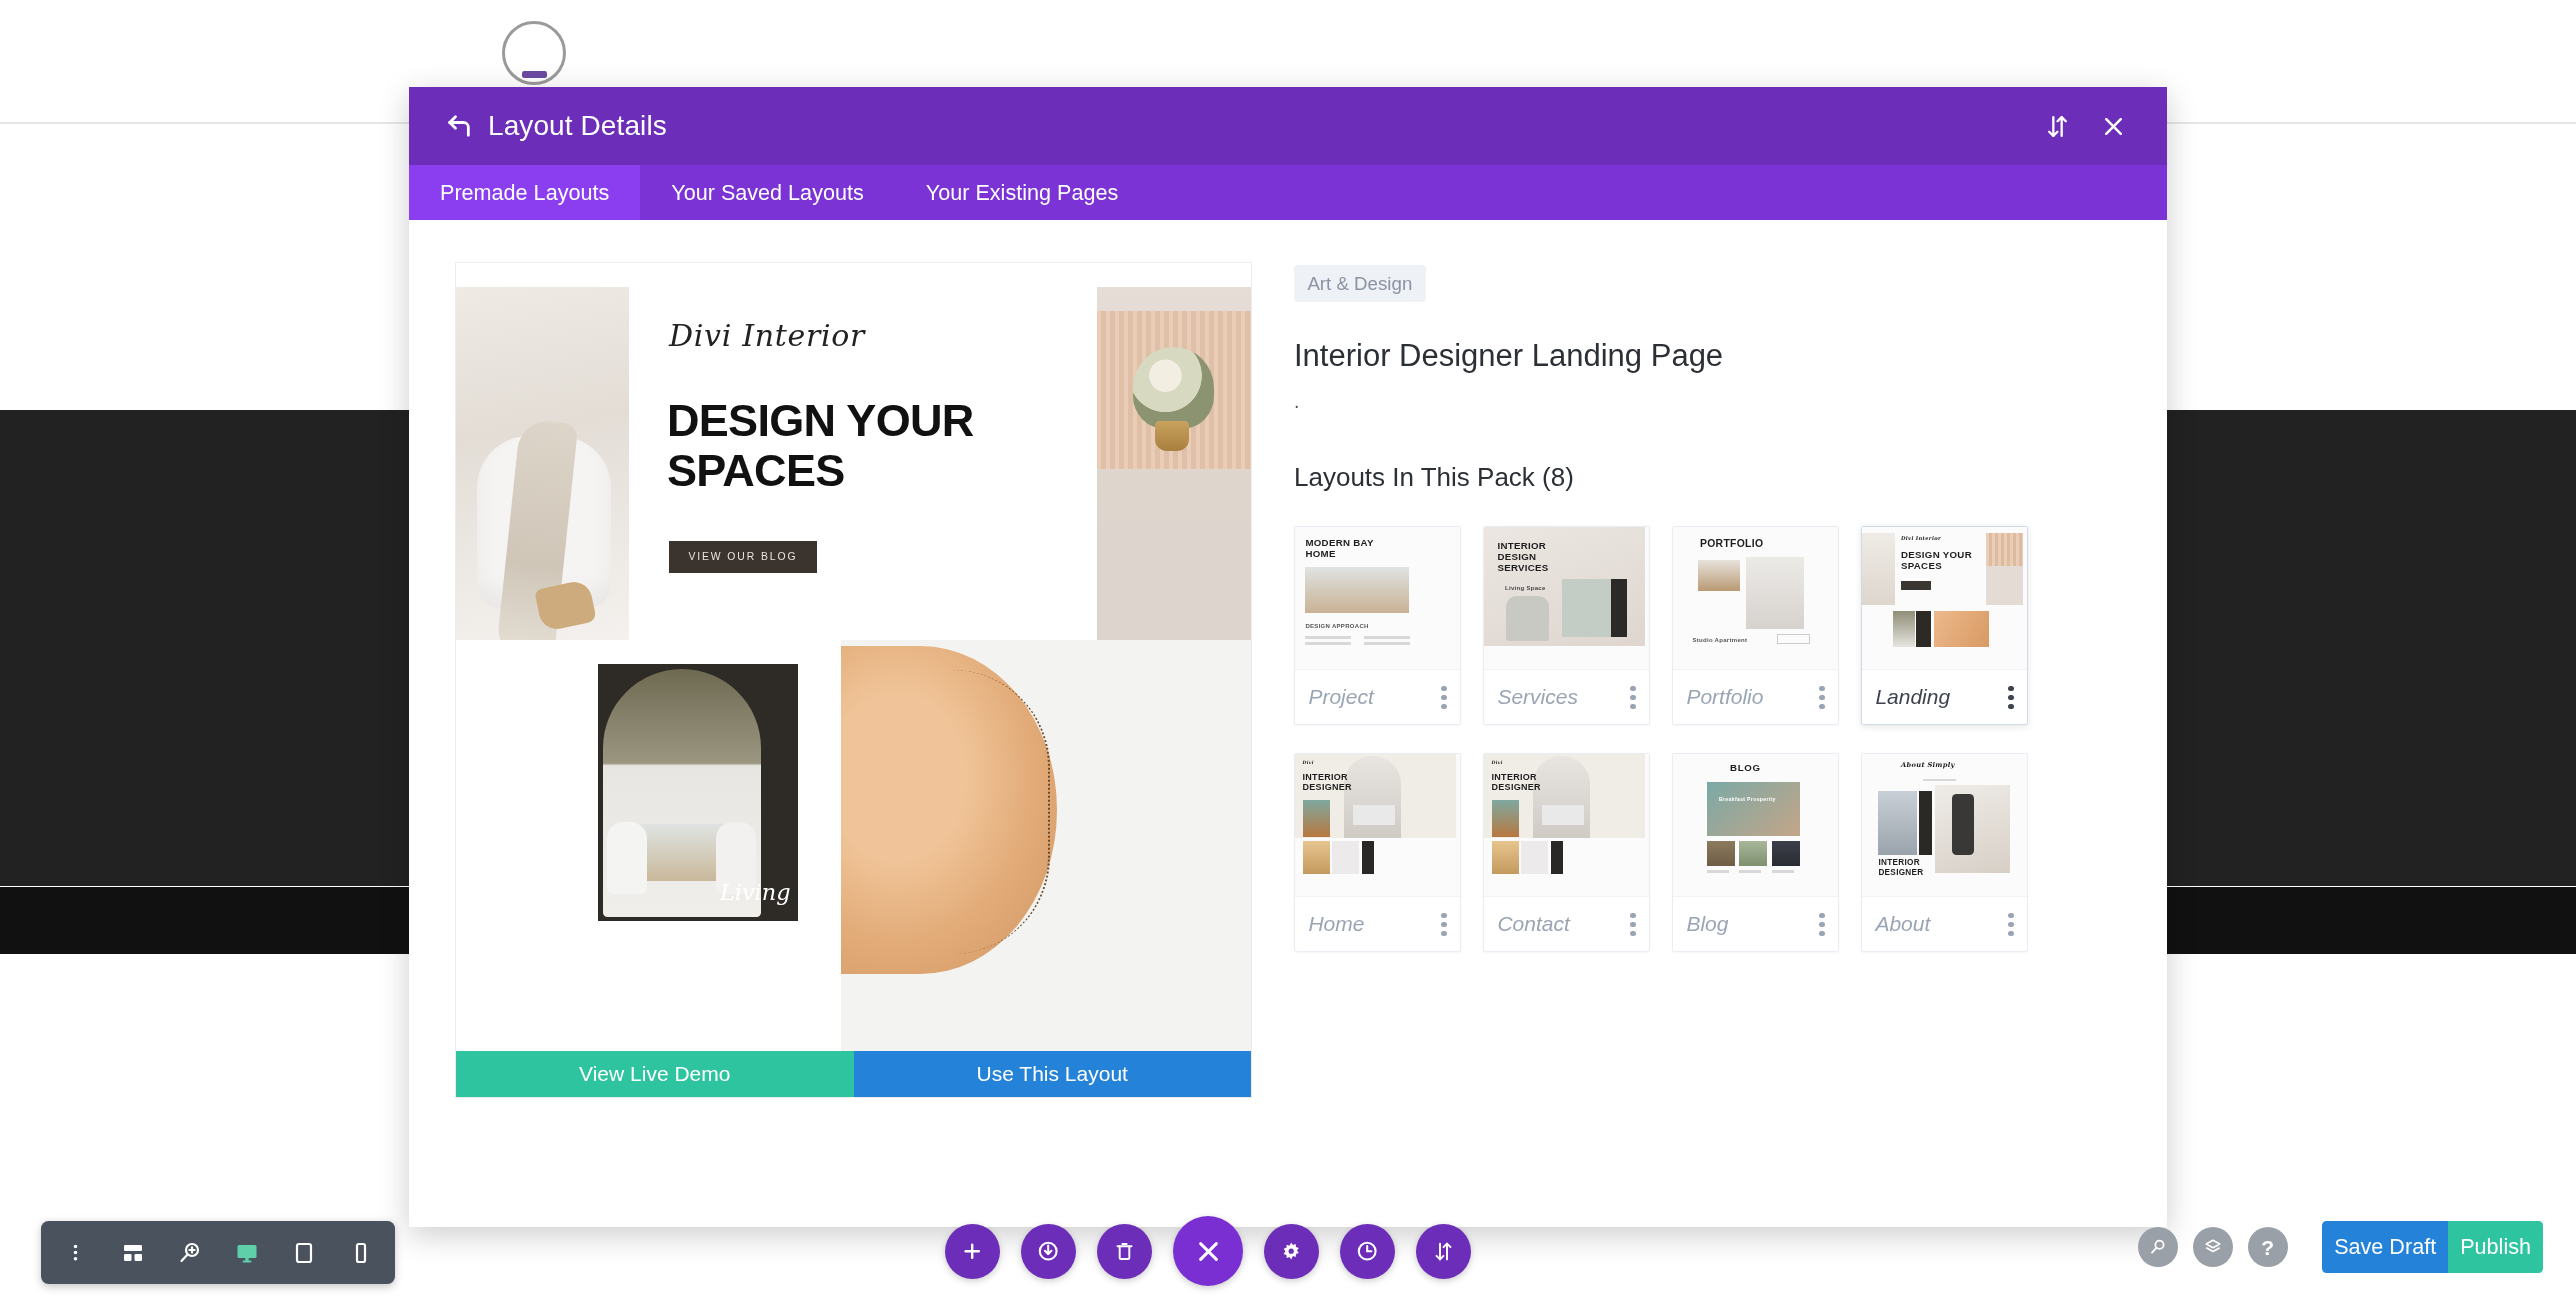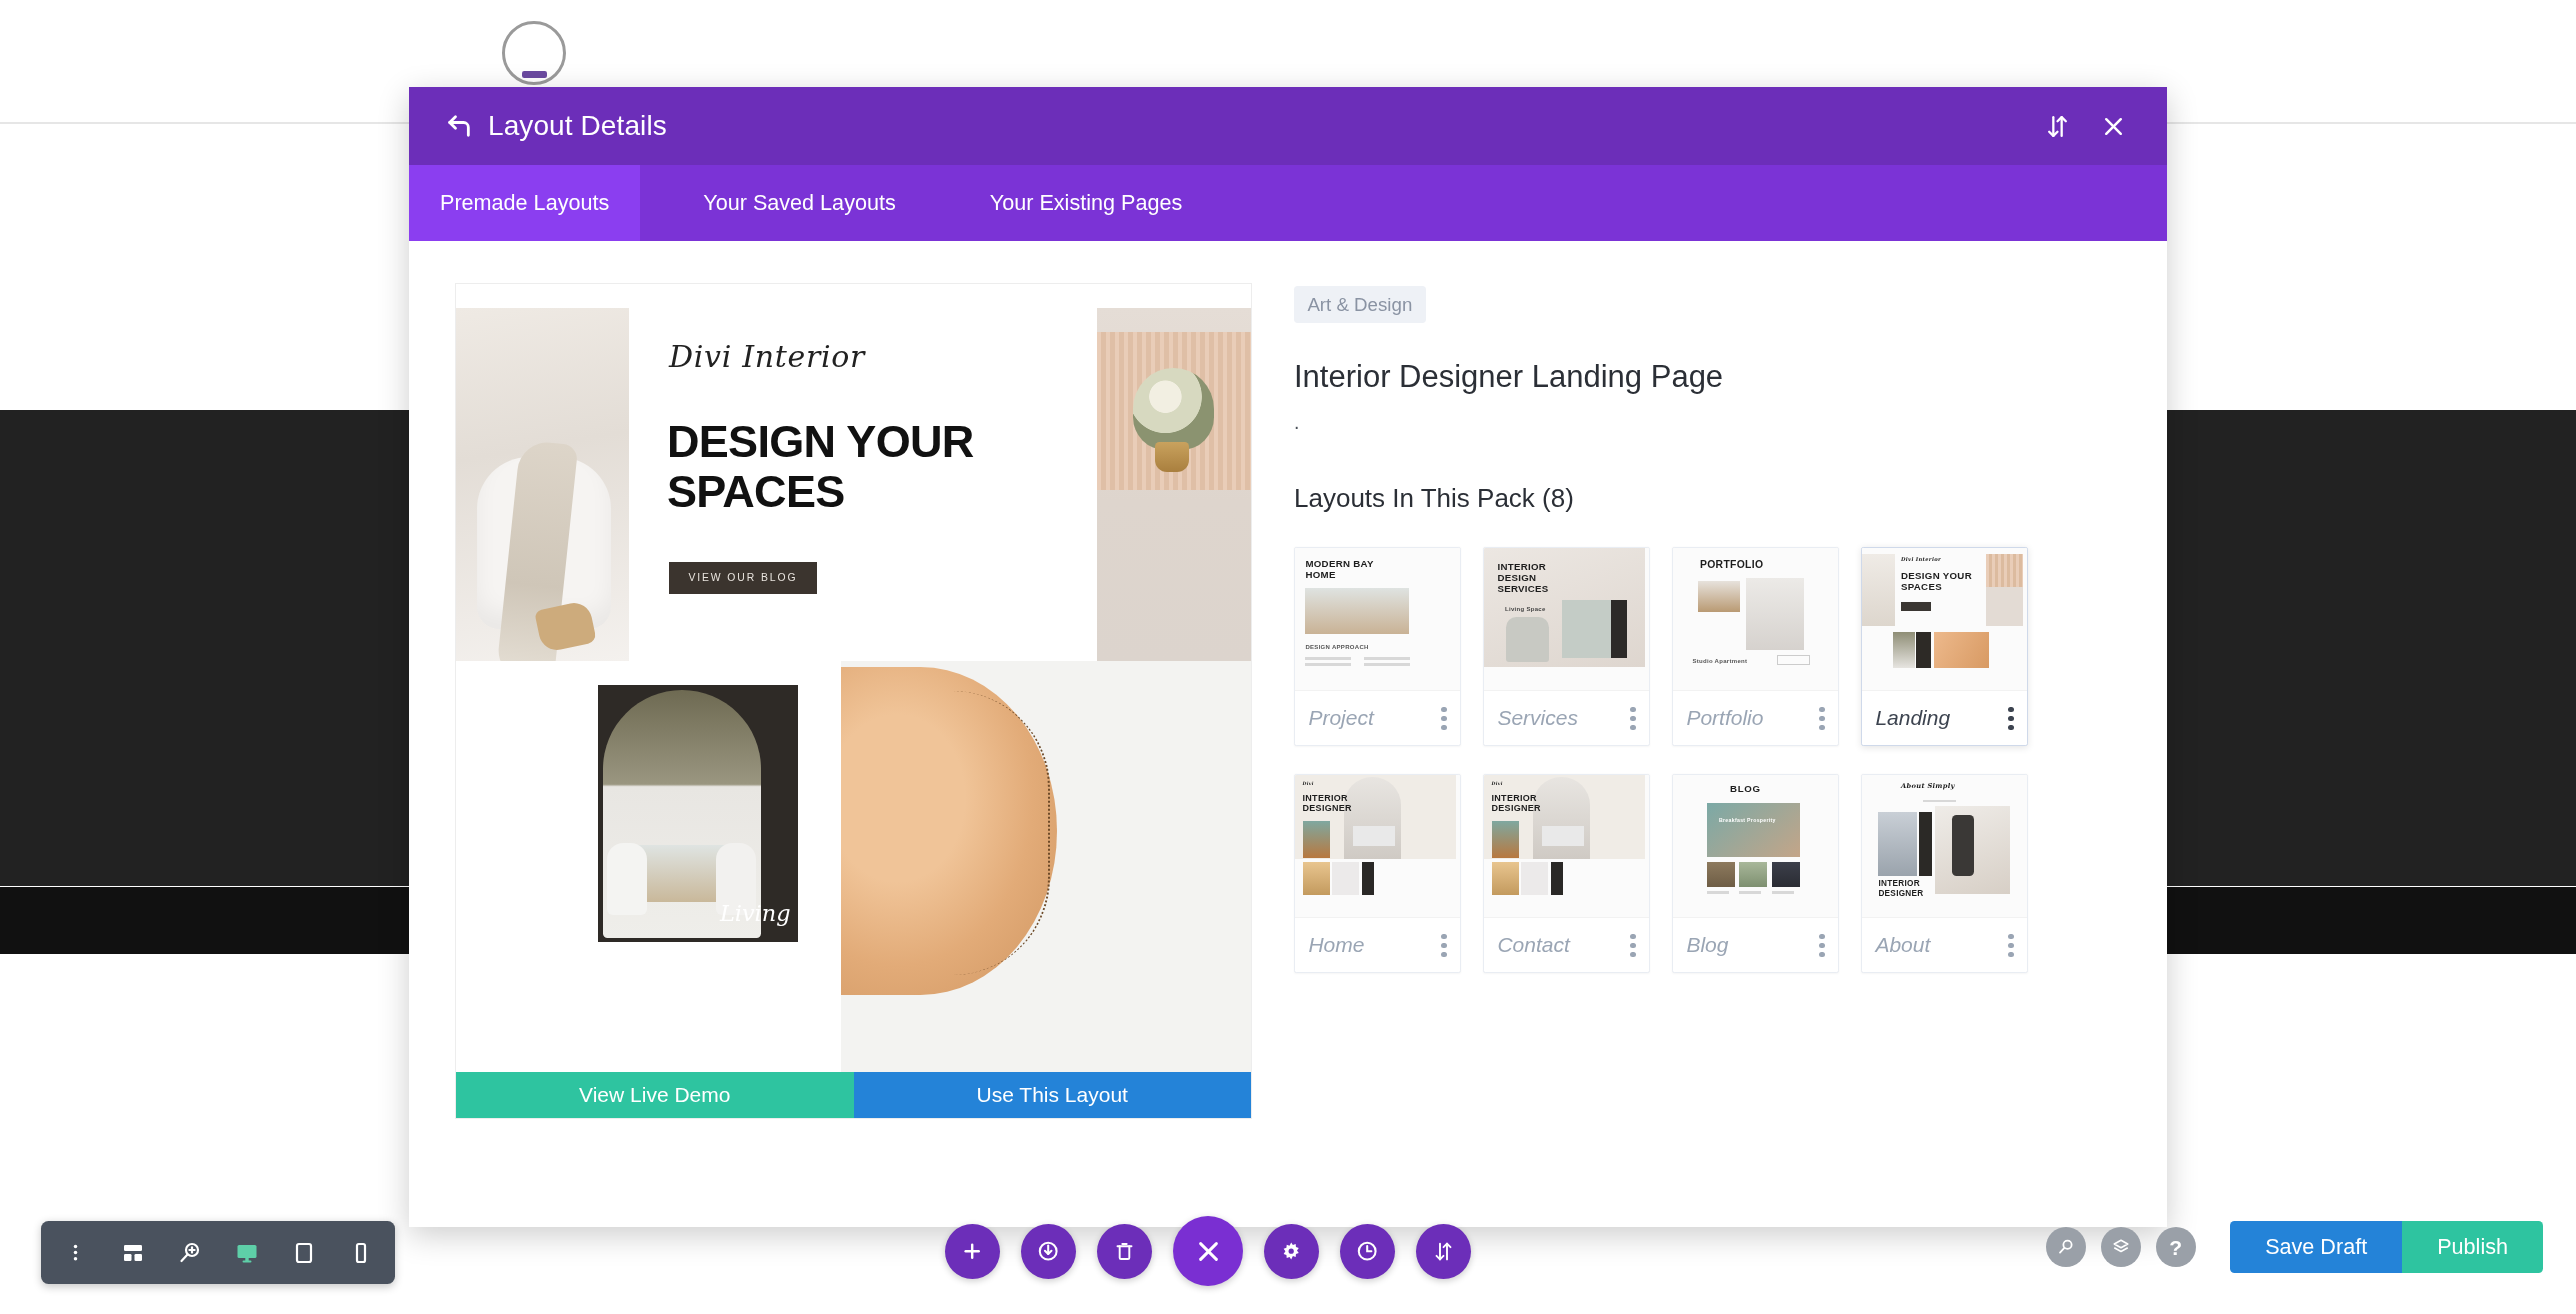--- a/index.html
+++ b/index.html
@@ -51,23 +51,22 @@
     color: #ffffff; font-size: 28px; font-weight: 400; letter-spacing: 0.1px;
   }
   .hdr-spacer { flex: 1; }
   .hdr-icon {
     width: 42px; height: 42px; color: #fff;
     display: flex; align-items: center; justify-content: center;
     cursor: pointer; margin-left: 13.4px;
   }
 
   .tabbar {
-    height: 76px; background: #7b33d6; display: flex; align-items: stretch;
+    height: 55px; background: #7b33d6; display: flex; align-items: stretch;
     flex: 0 0 auto;
-    gap: 32px;
   }
   .tab {
     display: flex; align-items: center; padding: 0 31px;
     color: #ffffff; font-size: 21.6px; cursor: pointer;
     white-space: nowrap;
   }
   .tab.active { background: #8b3ef0; }
 
   .modal-body {
     flex: 1; display: flex; padding: 42px 46px 0 46px; gap: 42px; overflow: hidden;
@@ -266,21 +265,21 @@
     position: absolute; right: 33px; top: 1221px;
     display: flex; align-items: center; gap: 15px;
   }
   .cb {
     width: 40px; height: 40px; border-radius: 50%; background: #9aa0a8;
     display: flex; align-items: center; justify-content: center;
     color: #fff; cursor: pointer;
   }
   .action-group { display: flex; margin-left: 19.4px; border-radius: 4.5px; overflow: hidden; }
   .action-btn {
-    height: 52px; display: flex; align-items: center; padding: 0 35px;
+    height: 52px; display: flex; align-items: center; padding: 0 12px;
     color: #fff; font-size: 21.6px; cursor: pointer;
   }
   .action-btn.draft { background: #2483d8; }
   .action-btn.publish { background: #2ec4a0; }
 </style>
 </head>
 <body>
 
 <div class="bg-root">
   <div class="bg-rule"></div>

